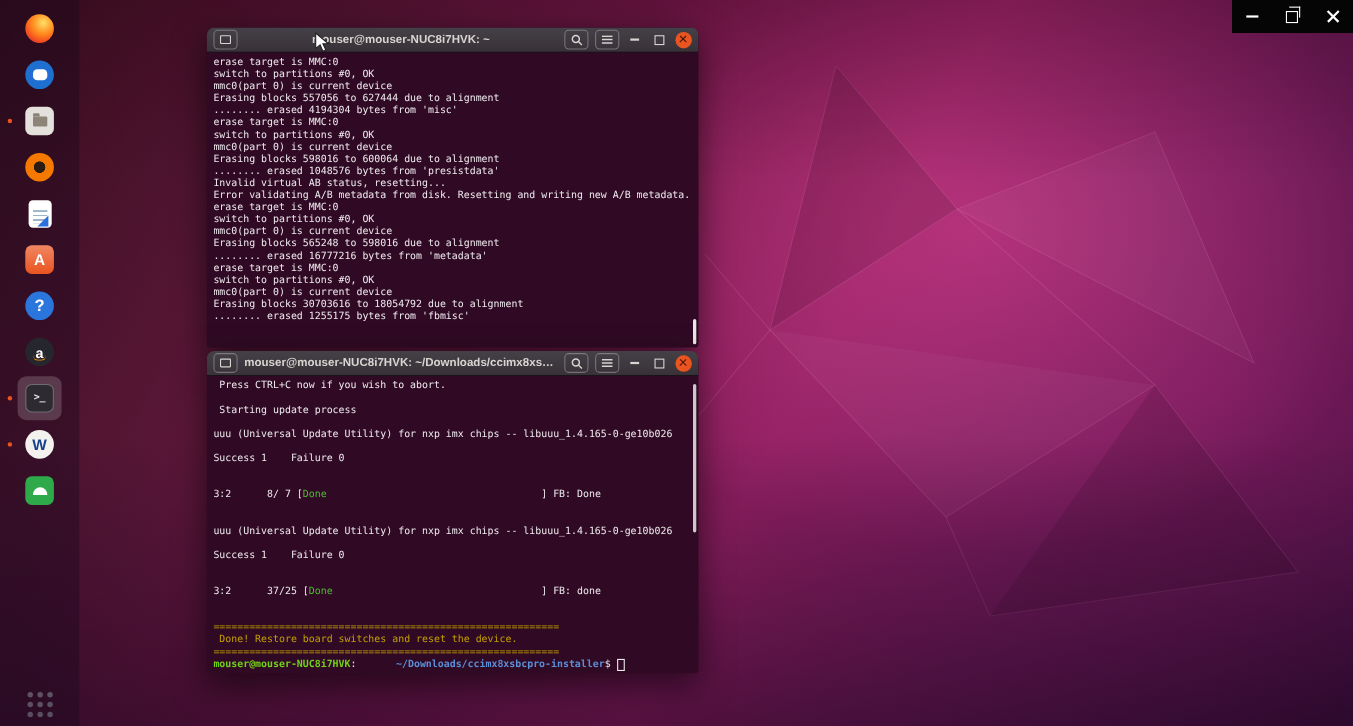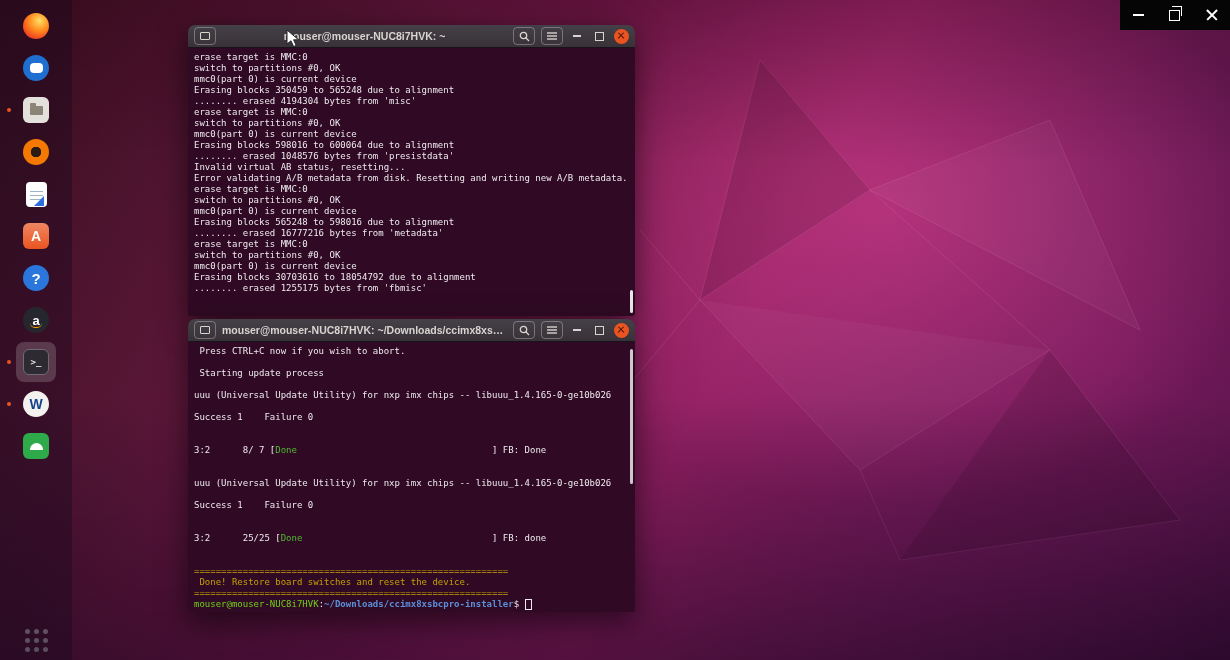--- a/index.html
+++ b/index.html
@@ -71,22 +71,22 @@
   .wc-min{width:8px;height:1.6px;background:#d8d4d0;}
   .wc-max{width:7px;height:7px;border:1.4px solid #d8d4d0;}
   .wc-close{width:15px;height:15px;border-radius:50%;background:var(--accent-close,#e95420);position:relative;}
   .wc-close::before,.wc-close::after{content:"";position:absolute;left:3.5px;top:6.8px;width:8px;height:1.4px;background:#49150a;}
   .wc-close::before{transform:rotate(45deg);} .wc-close::after{transform:rotate(-45deg);}
   .term-body{position:relative;padding:4px 2px 2px 6px;font-family:"DejaVu Sans Mono",monospace;
     font-size:9px;line-height:11px;color:var(--fg,#eeeaee);overflow:hidden;height:calc(100% - 27px);}
   .tline{white-space:pre;min-height:11px;}
   .c-green{color:var(--green,#4fba32);}
   .c-yellow{color:var(--yellow,#c4a000);}
-  .c-green-bold{color:var(--green-bright,#73d216);font-weight:normal;}
-  .c-blue-bold{color:var(--blue,#5b8fd8);font-weight:bold;}
+  .c-green-bold{color:var(--green-bright,#73d216);font-weight:bold;}
+  .c-blue-bold{color:var(--blue,#5b8fd8);font-weight:bold;margin-left:36px;}
   .c-cursor{display:inline-block;width:5px;height:9px;border:1px solid #efeaee;vertical-align:-1px;}
   .sb{position:absolute;right:2px;width:3px;border-radius:2px;background:rgba(255,255,255,.9);}
   #sb1{top:265px;height:23px;}
   #sb2{top:30px;height:135px;opacity:.85;}
 
   
   .cursor{position:absolute;left:285px;top:29px;z-index:60;pointer-events:none;}
 </style>
 </head>
 <body>
@@ -221,21 +221,21 @@
           <span class="wc-max"></span>
         </div>
       <div class="wc">
           <span class="wc-close"></span>
         </div>
     </div>
     <div class="term-body">
         <div class="tline"><span>erase target is MMC:0</span></div>
         <div class="tline"><span>switch to partitions #0, OK</span></div>
         <div class="tline"><span>mmc0(part 0) is current device</span></div>
-        <div class="tline"><span>Erasing blocks 350459 to 565248 due to alignment</span></div>
+        <div class="tline"><span>Erasing blocks 557056 to 627444 due to alignment</span></div>
         <div class="tline"><span>........ erased 4194304 bytes from 'misc'</span></div>
         <div class="tline"><span>erase target is MMC:0</span></div>
         <div class="tline"><span>switch to partitions #0, OK</span></div>
         <div class="tline"><span>mmc0(part 0) is current device</span></div>
         <div class="tline"><span>Erasing blocks 598016 to 600064 due to alignment</span></div>
         <div class="tline"><span>........ erased 1048576 bytes from 'presistdata'</span></div>
         <div class="tline"><span>Invalid virtual AB status, resetting...</span></div>
         <div class="tline"><span>Error validating A/B metadata from disk. Resetting and writing new A/B metadata.</span></div>
         <div class="tline"><span>erase target is MMC:0</span></div>
         <div class="tline"><span>switch to partitions #0, OK</span></div>
@@ -291,21 +291,21 @@
         <div class="tline">&nbsp;</div>
         <div class="tline">&nbsp;</div>
         <div class="tline"><span>3:2      8/ 7 [</span><span class="c-green">Done</span><span>                                    ] FB: Done</span></div>
         <div class="tline">&nbsp;</div>
         <div class="tline">&nbsp;</div>
         <div class="tline"><span>uuu (Universal Update Utility) for nxp imx chips -- libuuu_1.4.165-0-ge10b026</span></div>
         <div class="tline">&nbsp;</div>
         <div class="tline"><span>Success 1    Failure 0</span></div>
         <div class="tline">&nbsp;</div>
         <div class="tline">&nbsp;</div>
-        <div class="tline"><span>3:2      25/25 [</span><span class="c-green">Done</span><span>                                   ] FB: done</span></div>
+        <div class="tline"><span>3:2      37/25 [</span><span class="c-green">Done</span><span>                                   ] FB: done</span></div>
         <div class="tline">&nbsp;</div>
         <div class="tline">&nbsp;</div>
         <div class="tline"><span class="c-yellow">==========================================================</span></div>
         <div class="tline"><span class="c-yellow"> Done! Restore board switches and reset the device.</span></div>
         <div class="tline"><span class="c-yellow">==========================================================</span></div>
         <div class="tline"><span class="c-green-bold">mouser@mouser-NUC8i7HVK</span><span>:</span><span class="c-blue-bold">~/Downloads/ccimx8xsbcpro-installer</span><span>$ </span><span class="c-cursor"> </span></div>
       </div>
     <div class="sb" id="sb2"></div>
   </div>
 

